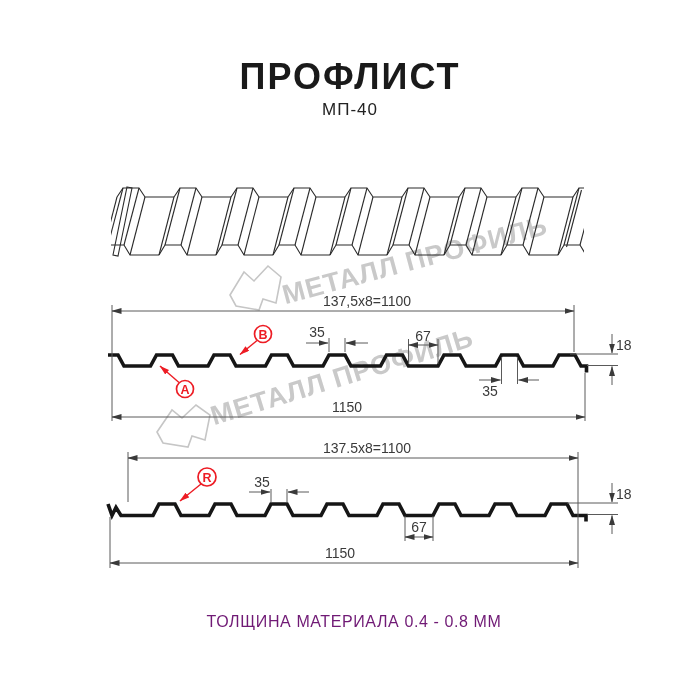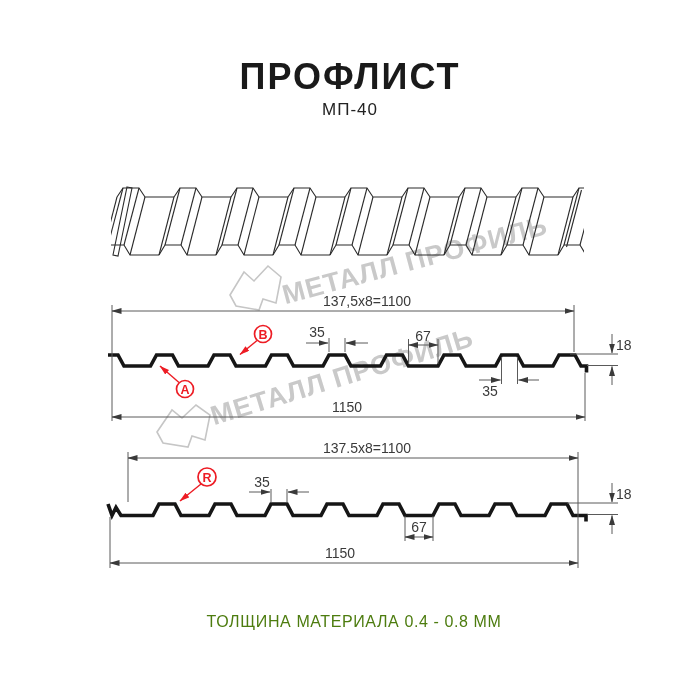--- a/index.html
+++ b/index.html
@@ -3,21 +3,21 @@
 <meta charset="utf-8">
 <style>
   html,body{margin:0;padding:0;background:#fff;}
   .stage{position:relative;width:700px;height:652px;background:#fff;overflow:hidden;
          font-family:"Liberation Sans",sans-serif;}
   .title{position:absolute;left:0;right:0;top:56px;text-align:center;
          font-size:36px;font-weight:bold;letter-spacing:2px;color:#1a1a1a;margin:0;}
   .subtitle{position:absolute;left:0;right:0;top:100px;text-align:center;
          font-size:17px;font-weight:normal;letter-spacing:1px;color:#222;}
   .footer-note{position:absolute;left:0;right:0;top:613px;text-align:center;
-         font-size:16px;letter-spacing:.6px;color:#4d7c0f;padding-left:8px;}
+         font-size:16px;letter-spacing:.6px;color:#701a75;padding-left:8px;}
   .wm{position:absolute;white-space:nowrap;color:#c9c9c9;font-weight:bold;
       font-size:27px;letter-spacing:1px;transform-origin:left bottom;}
   .wm1{left:287px;top:280px;transform:rotate(-15deg);}
   .wm2{left:216px;top:401px;transform:rotate(-17deg);}
   svg.draw{position:absolute;left:0;top:0;}
   .st3d{stroke:#2b2b2b;stroke-width:1.1;fill:none;}
   .cap3d{stroke:#2b2b2b;stroke-width:1.1;fill:#fff;}
   .logo{stroke:#c6c6c6;stroke-width:1.6;fill:none;stroke-linejoin:miter;}
   .prof{stroke:#161616;stroke-width:3.6;fill:none;stroke-linejoin:miter;}
   .dim{stroke:#5a5a5a;stroke-width:1;fill:none;}

